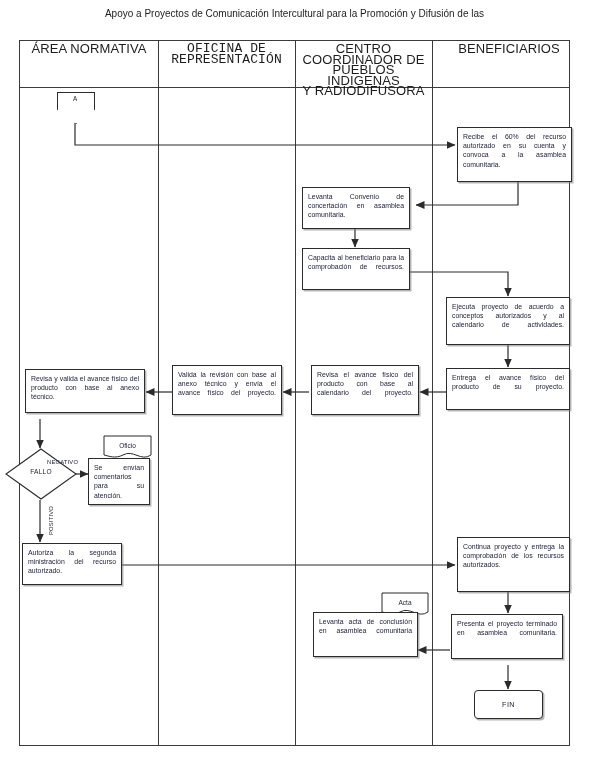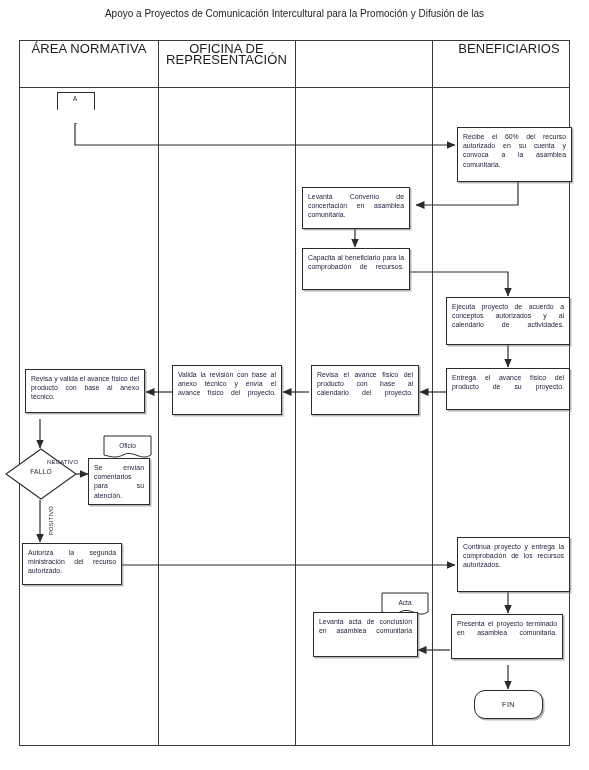--- a/index.html
+++ b/index.html
@@ -37,21 +37,21 @@
     box-shadow:1.5px 1.5px 0 rgba(120,120,120,.55);
     font-size:6.9px;line-height:9.2px;color:#1b1b3a;
     text-align:justify;text-align-last:justify;
     padding:4px 5px 3px 5px;
     overflow:hidden;
   }
 
   
   .terminator{
     position:absolute;box-sizing:border-box;border:1px solid #2b2b2b;
-    border-radius:11px;background:#fff;
+    border-radius:4px;background:#fff;
     box-shadow:1.5px 1.5px 0 rgba(120,120,120,.55);
     display:flex;align-items:center;justify-content:center;
     font-size:7.2px;color:#1b1b3a;letter-spacing:.4px;
   }
 
   
   .connector-a{
     position:absolute;width:36px;height:30px;
   }
   .connector-a .shape{
@@ -102,23 +102,29 @@
   <div class="lane-table">
     <div class="lane-head"></div>
 
     <div class="lane-col-sep" style="left:138px;"></div>
     <div class="lane-col-sep" style="left:275px;"></div>
     <div class="lane-col-sep" style="left:412px;"></div>
 
     <div class="lane-title" style="left:0;width:138px;">
       <div>ÁREA NORMATIVA</div>
     </div>
-    <div class="lane-title" style="left:138px;width:137px;">
+    <div class="lane-title" style="left:138px;width:137px;font-family:Liberation Mono, monospace;">
       <div>OFICINA DE</div>
       <div>REPRESENTACIÓN</div>
+    </div>
+    <div class="lane-title" style="left:275px;width:137px;">
+      <div>CENTRO</div>
+      <div>COORDINADOR DE</div>
+      <div>PUEBLOS INDIGENAS</div>
+      <div>Y RADIODIFUSORA</div>
     </div>
     <div class="lane-title" style="left:412px;width:138px;margin-left:8px;">
       <div>BENEFICIARIOS</div>
     </div>
   </div>
 
   <svg id="wires">
     <defs>
       <marker id="ah" markerWidth="9" markerHeight="8" refX="8.5" refY="4" orient="auto" markerUnits="userSpaceOnUse">
         <path d="M0,0 L9,4 L0,8 z" fill="#2b2b2b"></path>

